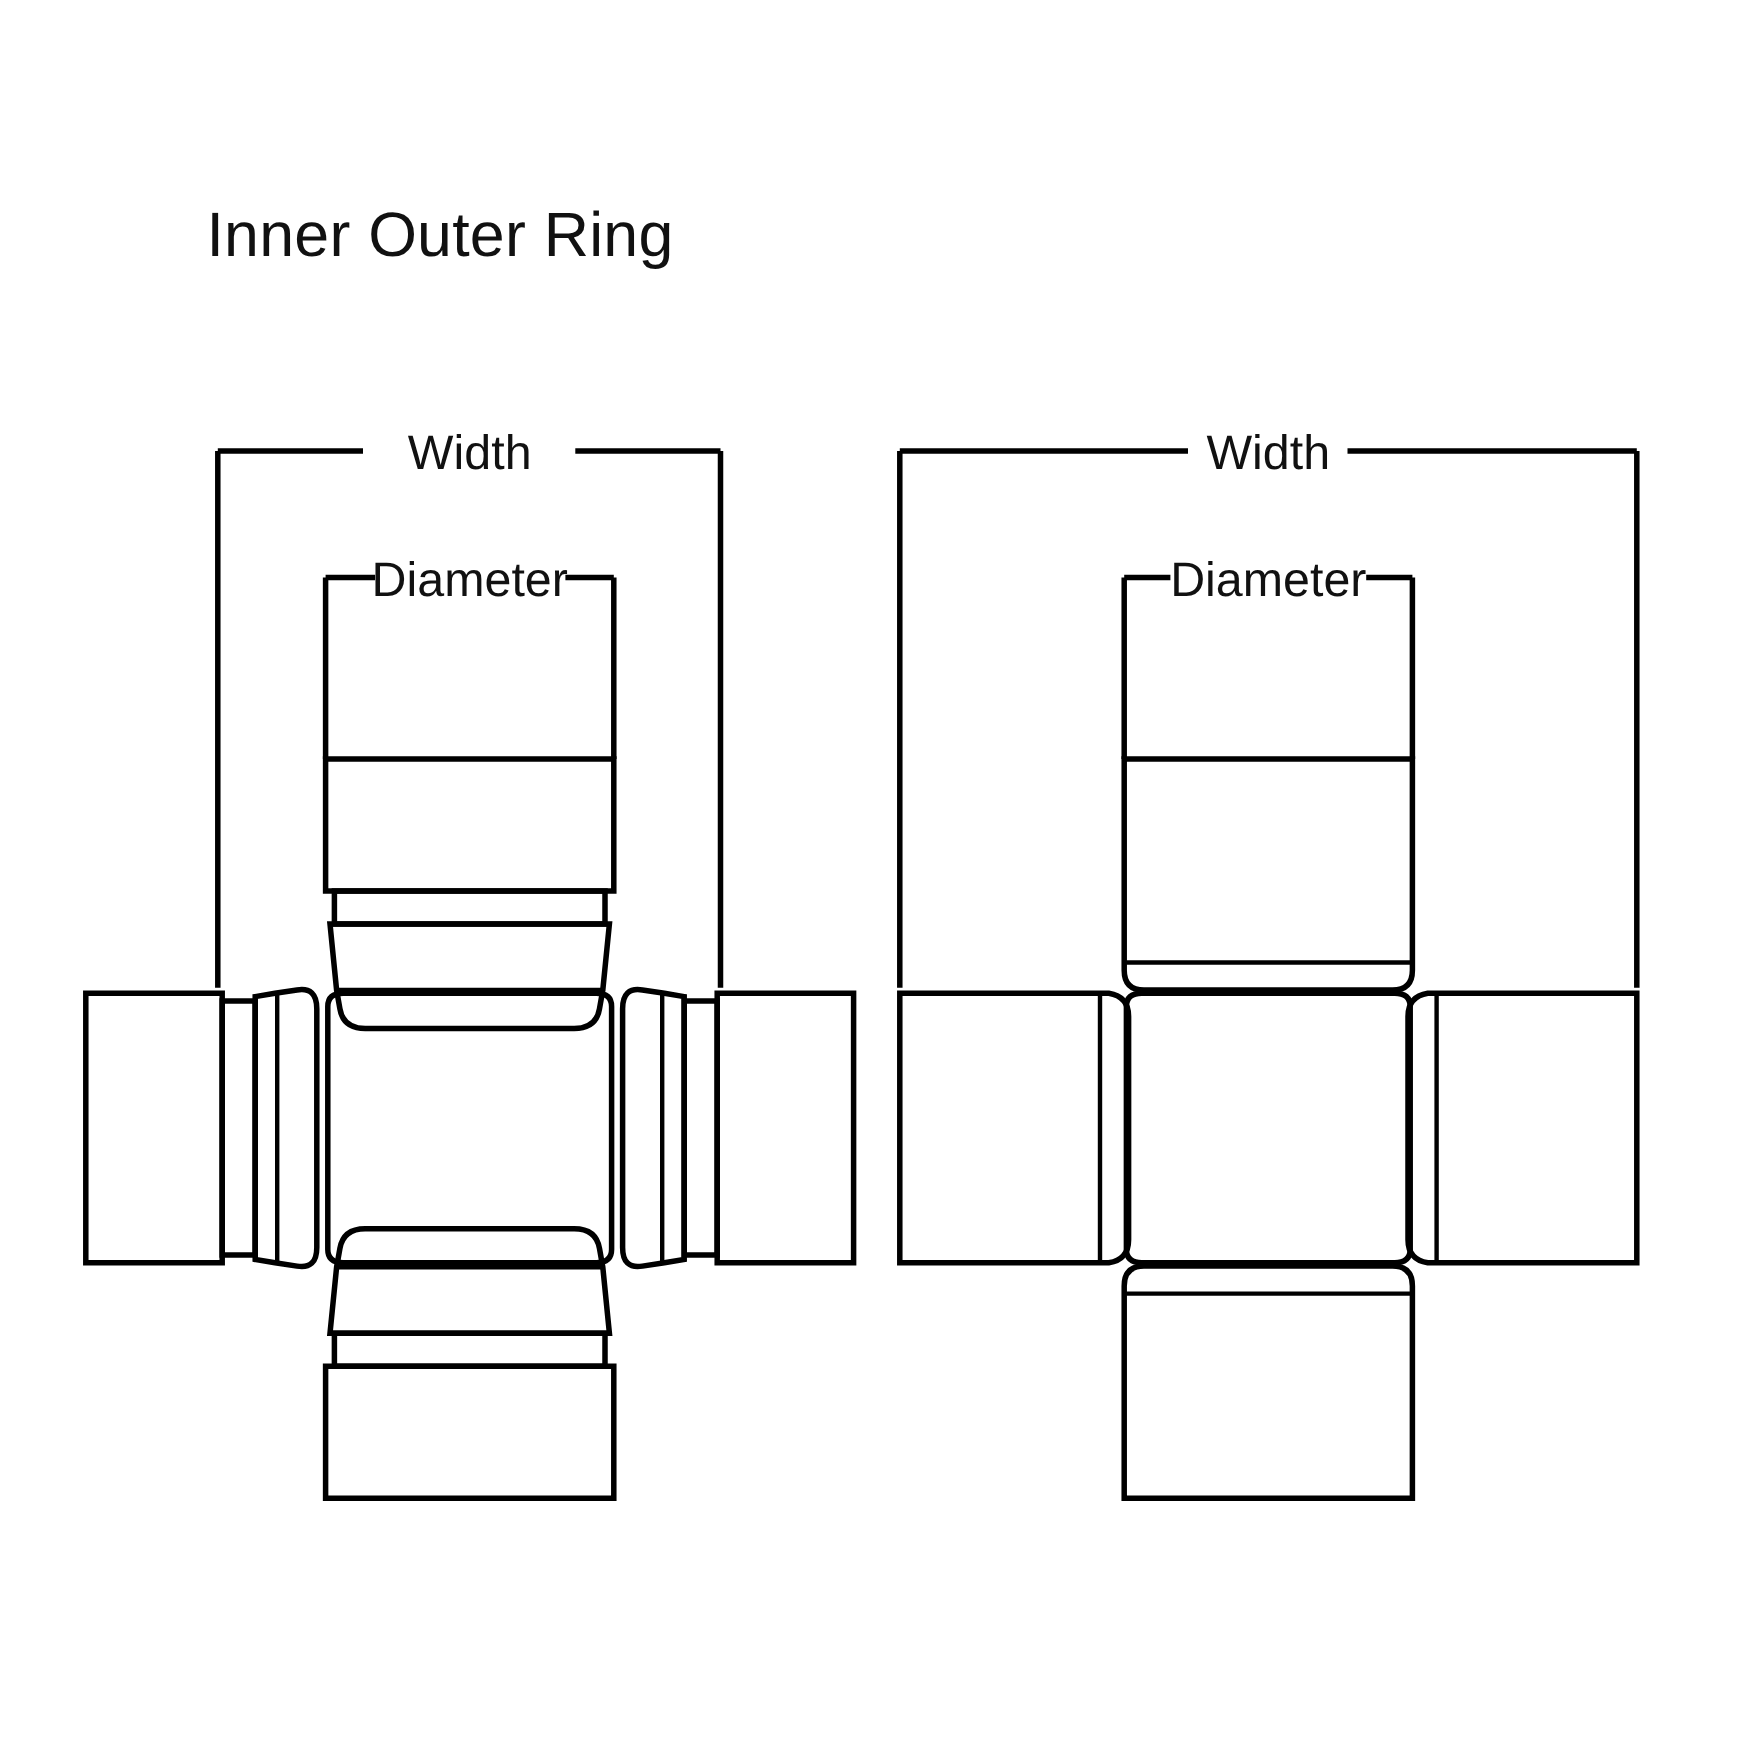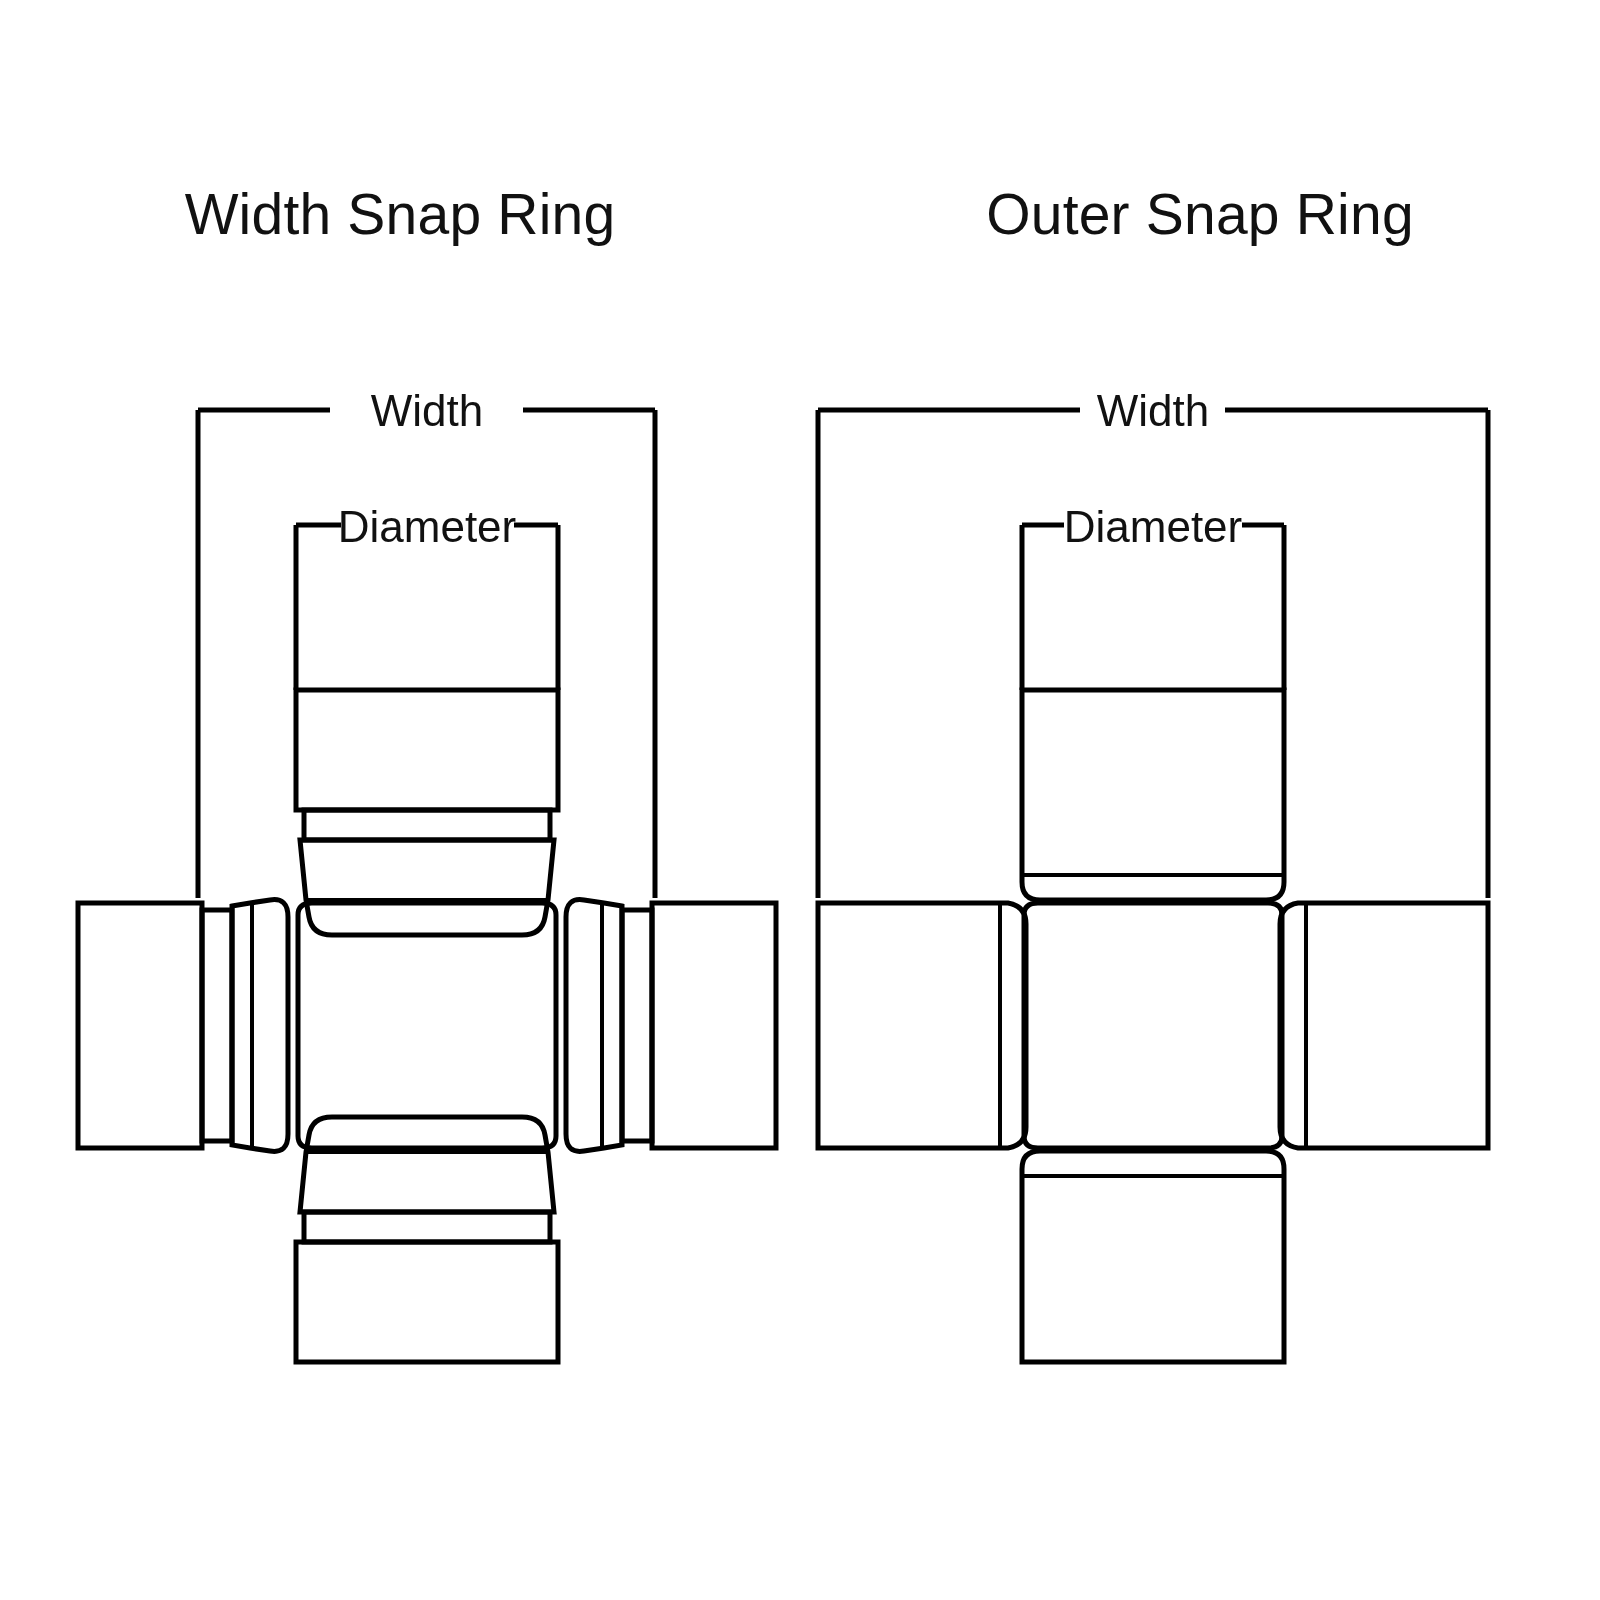--- a/index.html
+++ b/index.html
@@ -79,21 +79,21 @@
     dominant-baseline: alphabetic;
   }
 </style>
 </head>
 <body>
 
 <div id="stage">
 
   <div class="panel" id="panel-inner">
 
-    <div class="panel-title">Width Snap Ring</div>
+    <div class="panel-title">Inner Outer Ring</div>
 
     <svg class="joint-svg" viewBox="0 0 800 1030" preserveAspectRatio="none">
 
       <g>
         <path class="dimline" d="M 198 40 L 198 528"></path>
         <path class="dimline" d="M 198 40 L 330 40"></path>
         <path class="dimline" d="M 523 40 L 655 40"></path>
         <path class="dimline" d="M 655 40 L 655 528"></path>
         <text class="dimtext" x="427" y="56">Width</text>
       </g>
@@ -147,21 +147,20 @@
       <g>
         <path class="ln" d="M 298 545 Q 298 533 312 533 L 542 533 Q 556 533 556 545
                             L 556 766 Q 556 778 542 778 L 312 778 Q 298 778 298 766 Z"></path>
       </g>
 
     </svg>
   </div>
 
   <div class="panel" id="panel-outer">
 
-    <div class="panel-title">Outer Snap Ring</div>
 
     <svg class="joint-svg" viewBox="0 0 800 1030" preserveAspectRatio="none">
 
       <g>
         <path class="dimline" d="M 18 40 L 18 528"></path>
         <path class="dimline" d="M 18 40 L 280 40"></path>
         <path class="dimline" d="M 425 40 L 688 40"></path>
         <path class="dimline" d="M 688 40 L 688 528"></path>
         <text class="dimtext" x="353" y="56">Width</text>
       </g>

